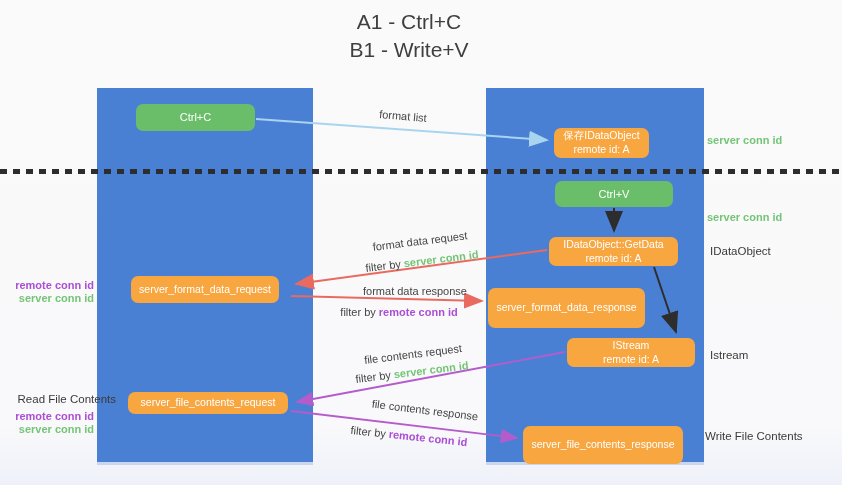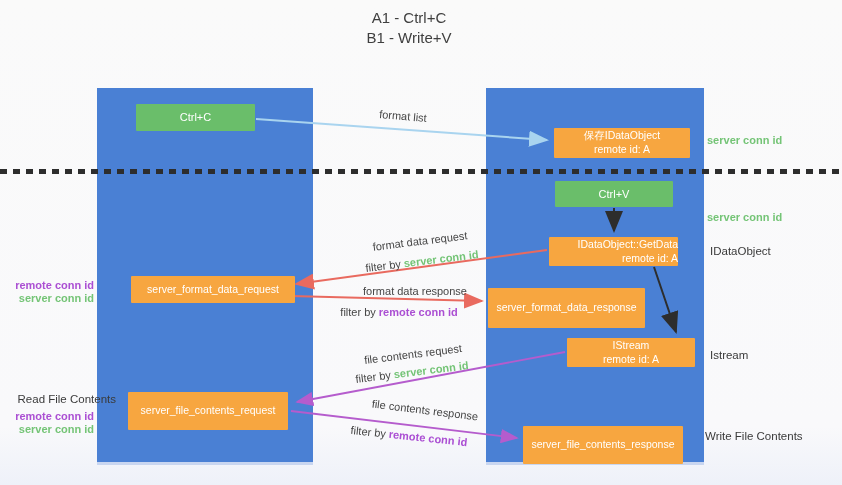--- a/index.html
+++ b/index.html
@@ -1,29 +1,29 @@
 <!DOCTYPE html>
 <html><head>
 <meta charset="utf-8">
 <style>
   html,body{margin:0;padding:0;}
   body{font-family:"Liberation Sans","DejaVu Sans",sans-serif;}
   .stage{position:relative;width:842px;height:485px;overflow:hidden;
          background:linear-gradient(180deg,#fafafa 0%,#f9f9fb 88%,#eef1f9 100%);}
   .title{position:absolute;left:409px;top:8px;transform:translateX(-50%);
-         text-align:center;font-size:15px;color:#3f3f3f;line-height:1.35;white-space:nowrap;}
+         text-align:center;font-size:21px;color:#3f3f3f;line-height:1.35;white-space:nowrap;}
   .lane-header{position:absolute;text-align:center;font-size:12px;color:#3a3a3a;line-height:1.3;margin-top:31px;}
   .lane{position:absolute;top:88px;height:374px;background:#4a80d4;border-bottom:3px solid #c9d6f0;z-index:1;}
   .lane-a1{left:97px;width:216px;}
   .lane-b1{left:486px;width:218px;}
   .dotted{position:absolute;left:0;top:169px;width:842px;height:5px;z-index:3;
           background:repeating-linear-gradient(90deg,#2d2d2d 0 7px,transparent 7px 13px);}
   .arrows{position:absolute;left:0;top:0;z-index:3;pointer-events:none;}
   .node{position:absolute;display:flex;flex-direction:column;align-items:center;justify-content:center;
-        color:#fff;font-size:10.5px;line-height:1.3;text-align:center;z-index:4;border-radius:1px;white-space:nowrap;}
+        color:#fff;font-size:10.5px;line-height:1.3;text-align:center;z-index:4;border-radius:7px;white-space:nowrap;}
   .green{background:#6abe6a;font-size:11px;}
   .orange{background:#f7a640;}
   .elabel{position:absolute;font-size:11px;color:#454545;white-space:nowrap;z-index:5;
           transform:translate(-50%,-50%) rotate(var(--r,0deg));}
   .side{position:absolute;font-size:11px;white-space:nowrap;z-index:5;color:#3a3a3a;}
   .plain{font-size:11.5px;}
   .gtxt{color:#74c476;font-weight:bold;}
   .ptxt{color:#ab4fd3;font-weight:bold;}
   .right-align{text-align:right;line-height:13px;font-weight:bold;}
 </style>
@@ -71,42 +71,42 @@
     <line x1="547" y1="250" x2="296" y2="284" stroke="#e96a5f" stroke-width="2" marker-end="url(#ah-red)"></line>
     <line x1="291" y1="296" x2="482" y2="301" stroke="#e96a5f" stroke-width="2" marker-end="url(#ah-red)"></line>
     <line x1="654" y1="267" x2="676" y2="332" stroke="#2d2d2d" stroke-width="2" marker-end="url(#ah-black)"></line>
     <line x1="565" y1="352" x2="297" y2="402" stroke="#b55ccd" stroke-width="1.8" marker-end="url(#ah-purple)"></line>
     <line x1="291" y1="411" x2="517" y2="438" stroke="#b55ccd" stroke-width="1.8" marker-end="url(#ah-purple)"></line>
   </svg>
 
   <div class="node green" style="left:136px;top:104px;width:119px;height:27px;">
     <div>Ctrl+C</div>
   </div>
-  <div class="node orange" style="left:554px;top:128px;width:136px;height:30px;">
+  <div class="node orange" style="left:554px;top:128px;width:95px;height:30px;">
     <div>保存IDataObject</div>
     <div>remote id: A</div>
   </div>
   <div class="node green" style="left:555px;top:181px;width:118px;height:26px;">
     <div>Ctrl+V</div>
   </div>
-  <div class="node orange" style="left:549px;top:237px;width:129px;height:29px;align-items:flex-end;">
+  <div class="node orange" style="left:549px;top:237px;width:129px;height:29px;">
     <div>IDataObject::GetData</div>
     <div>remote id: A</div>
   </div>
-  <div class="node orange" style="left:131px;top:276px;width:164px;height:27px;">
+  <div class="node orange" style="left:131px;top:276px;width:148px;height:27px;">
     <div>server_format_data_request</div>
   </div>
   <div class="node orange" style="left:488px;top:288px;width:157px;height:40px;">
     <div>server_format_data_response</div>
   </div>
   <div class="node orange" style="left:567px;top:338px;width:128px;height:29px;">
     <div>IStream</div>
     <div>remote id: A</div>
   </div>
-  <div class="node orange" style="left:128px;top:392px;width:160px;height:38px;">
+  <div class="node orange" style="left:128px;top:392px;width:160px;height:22px;">
     <div>server_file_contents_request</div>
   </div>
   <div class="node orange" style="left:523px;top:426px;width:160px;height:38px;">
     <div>server_file_contents_response</div>
   </div>
 
   <div class="elabel" style="left:403px;top:116px;--r:5deg;">format list</div>
 
   <div class="elabel" style="left:420px;top:241px;--r:-7deg;">format data request</div>
   <div class="elabel" style="left:422px;top:261px;--r:-7deg;"><span>filter by </span><span class="gtxt">server conn id</span></div>

